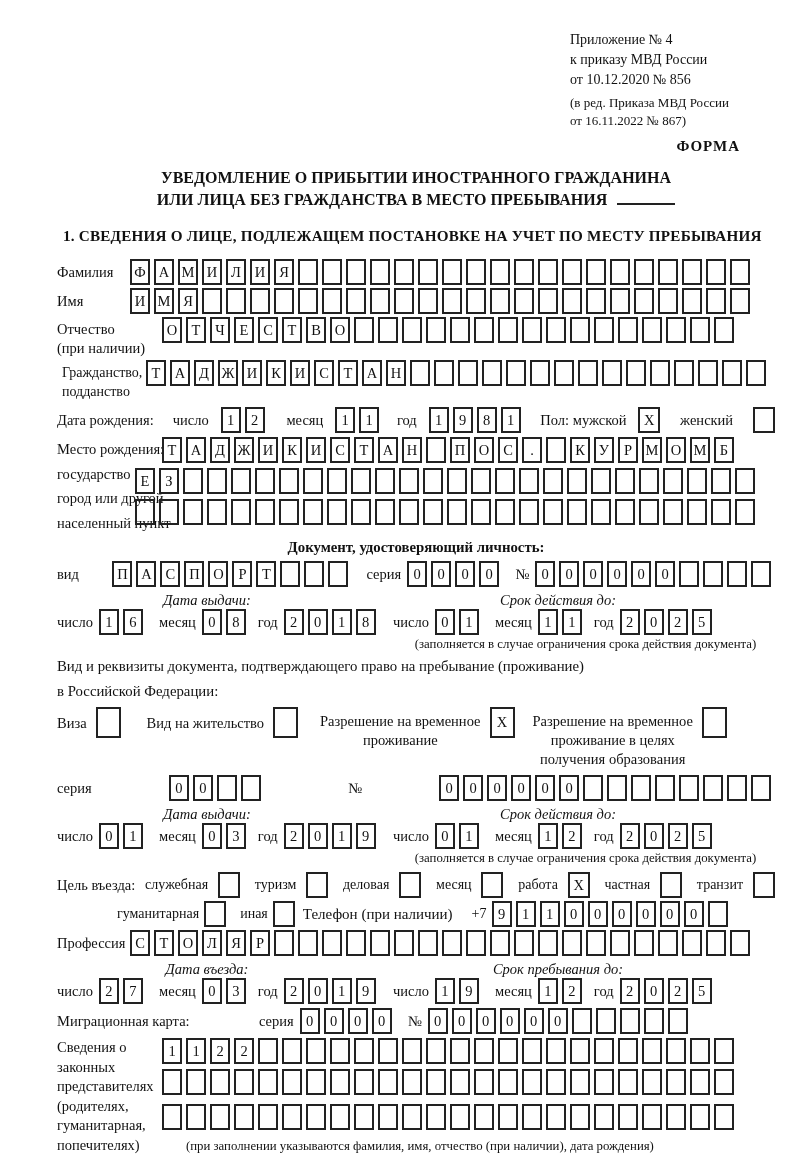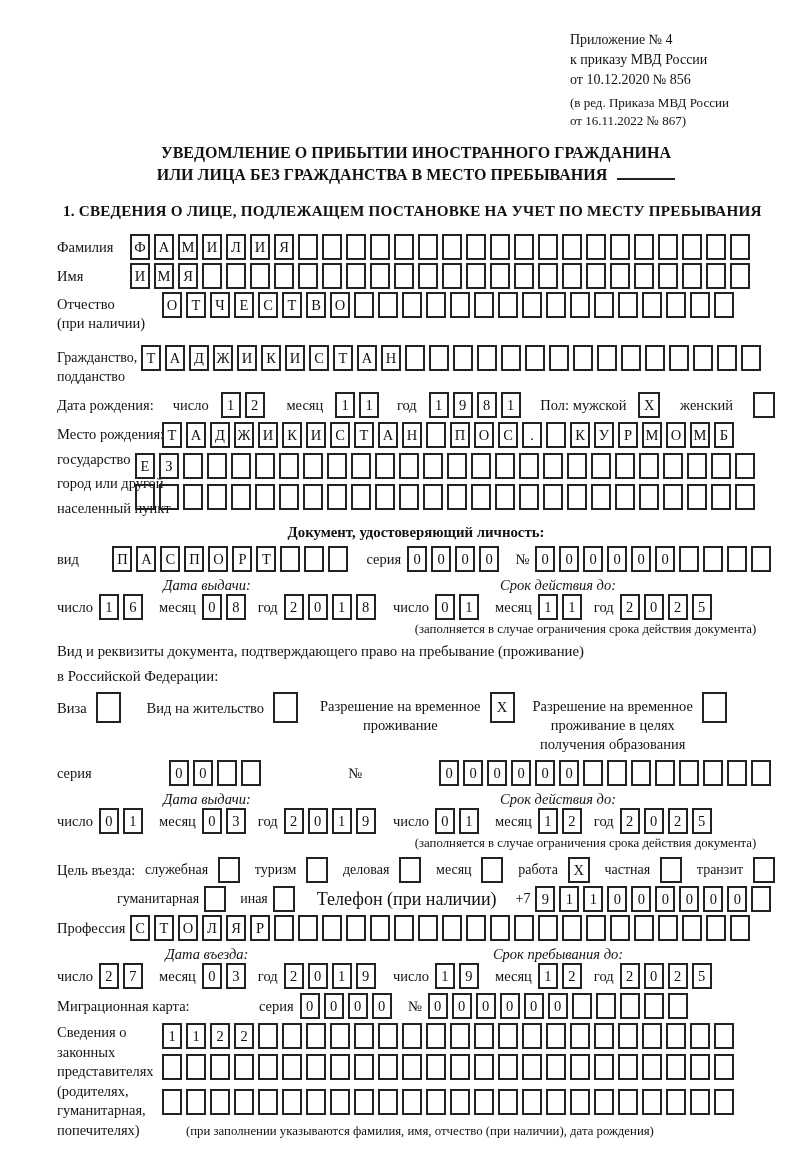--- a/index.html
+++ b/index.html
@@ -35,21 +35,21 @@
     display: inline-flex; align-items: center; justify-content: center; font-size: 14.5px;
   }
   .cbx.big { width: 25px; height: 31px; }
 
   .frow { display: flex; align-items: flex-start; }
   .flabel { flex: none; line-height: 26px; white-space: nowrap; }
   .flabel.two { line-height: 19px; padding-top: 3px; }
   .w73 { width: 73px; } .w105 { width: 105px; } .w84 { width: 84px; font-size: 14px; }
 
   .mt14 { margin-top: 14px; } .mt6 { margin-top: 6px; justify-content: space-between; }
-  .mt4 { margin-top: 4px; } .mt3 { margin-top: 3px; } .mt2 { margin-top: 12px; }
+  .mt4 { margin-top: 4px; } .mt3 { margin-top: 3px; } .mt2 { margin-top: 2px; justify-content: center; }
 
   
   .dg { display: flex; align-items: center; }
   .dg .dlbl { margin: 0 6px 0 12px; line-height: 26px; }
   .dg .dlbl.first { margin-left: 0; }
   .daterow { display: flex; }
   .dcol1 { width: 336px; flex: none; }
   .dcol2 { flex: 1; }
   .dhead { text-align: center; width: 300px; line-height: 18px; font-style: italic; }
   .dcol2 .dhead { width: 330px; }
@@ -89,20 +89,21 @@
 <div class="page">
 
   <div class="hdr">
     <div class="hdr-line">Приложение № 4</div>
     <div class="hdr-line">к приказу МВД России</div>
     <div class="hdr-line">от 10.12.2020 № 856</div>
     <div class="hdr-line small gap">(в ред. Приказа МВД России</div>
     <div class="hdr-line small">от 16.11.2022 № 867)</div>
   </div>
 
+  <div class="forma">ФОРМА</div>
 
   <div class="title">
     <div>УВЕДОМЛЕНИЕ О ПРИБЫТИИ ИНОСТРАННОГО ГРАЖДАНИНА</div>
     <div><span>ИЛИ ЛИЦА БЕЗ ГРАЖДАНСТВА В МЕСТО ПРЕБЫВАНИЯ</span><span class="blank"></span></div>
   </div>
 
   <div class="sec1">1. СВЕДЕНИЯ О ЛИЦЕ, ПОДЛЕЖАЩЕМ ПОСТАНОВКЕ НА УЧЕТ ПО МЕСТУ ПРЕБЫВАНИЯ</div>
 
   <div class="frow mt14">
     <span class="flabel w73">Фамилия</span>
@@ -562,21 +563,21 @@
     <span class="cbx"></span>
     <span class="plbl">транзит</span>
     <span class="cbx"></span>
   </div>
 
   <div class="prow mt3" style="margin-left:60px">
     <span class="plbl first">гуманитарная</span>
     <span class="cbx"></span>
     <span class="plbl" style="margin-left:14px">иная</span>
     <span class="cbx"></span>
-    <span class="plbl" style="margin-left:22px;font-size:18px">Телефон (при наличии)</span>
+    <span class="plbl" style="margin-left:8px;font-size:15px">Телефон (при наличии)</span>
     <span class="plbl" style="margin-left:14px">+7</span>
     <span class="cells">
         <span class="cell">9</span>
         <span class="cell">1</span>
         <span class="cell">1</span>
         <span class="cell">0</span>
         <span class="cell">0</span>
         <span class="cell">0</span>
         <span class="cell">0</span>
         <span class="cell">0</span>

